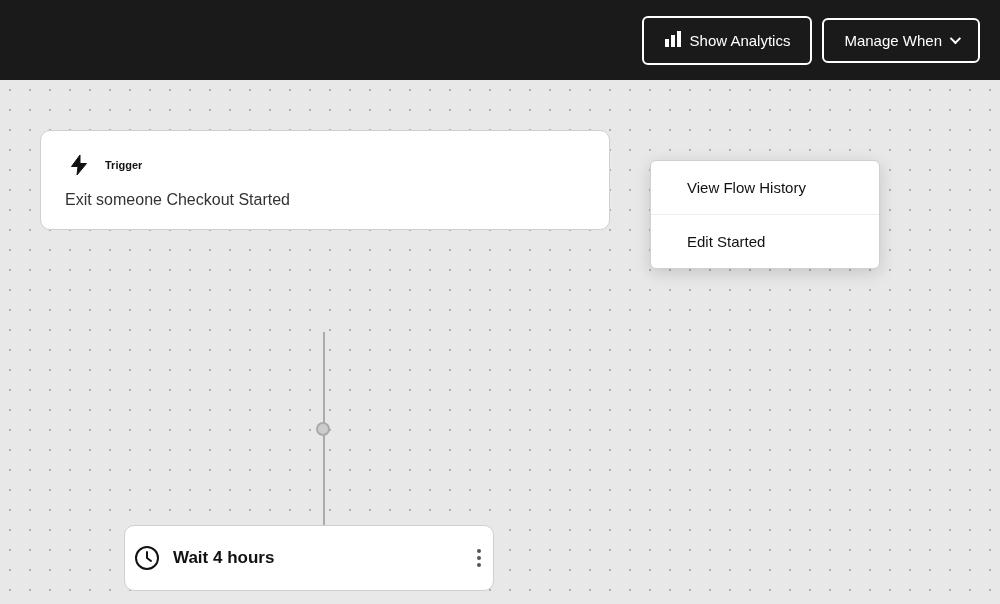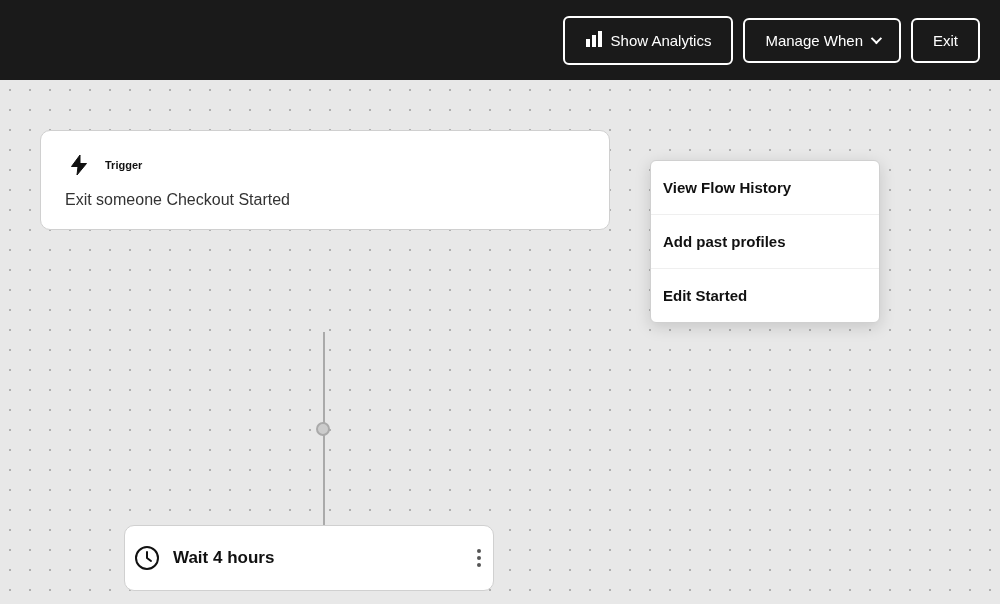--- a/index.html
+++ b/index.html
@@ -142,27 +142,26 @@
       background: #ffffff;
       border: 1.5px solid #d0d0d0;
       border-radius: 6px;
       box-shadow: 0 4px 16px rgba(0,0,0,0.15);
       width: 230px;
       z-index: 100;
       overflow: hidden;
     }
 
     .dropdown-item {
-      padding: 18px 12px;
+      padding: 18px 36px;
       font-size: 15px;
       color: #111;
       cursor: pointer;
       border-bottom: 1px solid #efefef;
       white-space: nowrap;
-      font-weight: bold;
     }
 
     .dropdown-item:last-child {
       border-bottom: none;
     }
 
     
     .lightning-icon {
       width: 28px;
       height: 28px;
@@ -220,23 +219,20 @@
       </svg>
     </span>
     <span>Show Analytics</span>
   </button>
 
   <button class="btn btn-manage-flow">
     <span>Manage When</span>
     <span class="chevron"></span>
   </button>
 
-  <button class="btn btn-exit">
-    <span>Exit</span>
-  </button>
 </div>
 
 <div class="canvas">
 
   <div class="flow-node trigger-node">
     <div class="trigger-header">
       <span class="lightning-icon">
         <svg width="24" height="24" viewBox="0 0 24 24" fill="none" xmlns="http://www.w3.org/2000/svg">
           <path d="M13 2L4.5 13.5H11L10 22L19.5 10.5H13L13 2Z" fill="#111" stroke="#111" stroke-width="1" stroke-linejoin="round"></path>
         </svg>
@@ -261,17 +257,16 @@
     </div>
     <div class="dots-icon">
       <div class="dot"></div>
       <div class="dot"></div>
       <div class="dot"></div>
     </div>
   </div>
 
   <div class="dropdown-menu">
     <div class="dropdown-item">View Flow History</div>
-    <div class="dropdown-item">Add past profiles</div>
     <div class="dropdown-item">Edit Started</div>
   </div>
 
 </div>
 
 </body></html>

